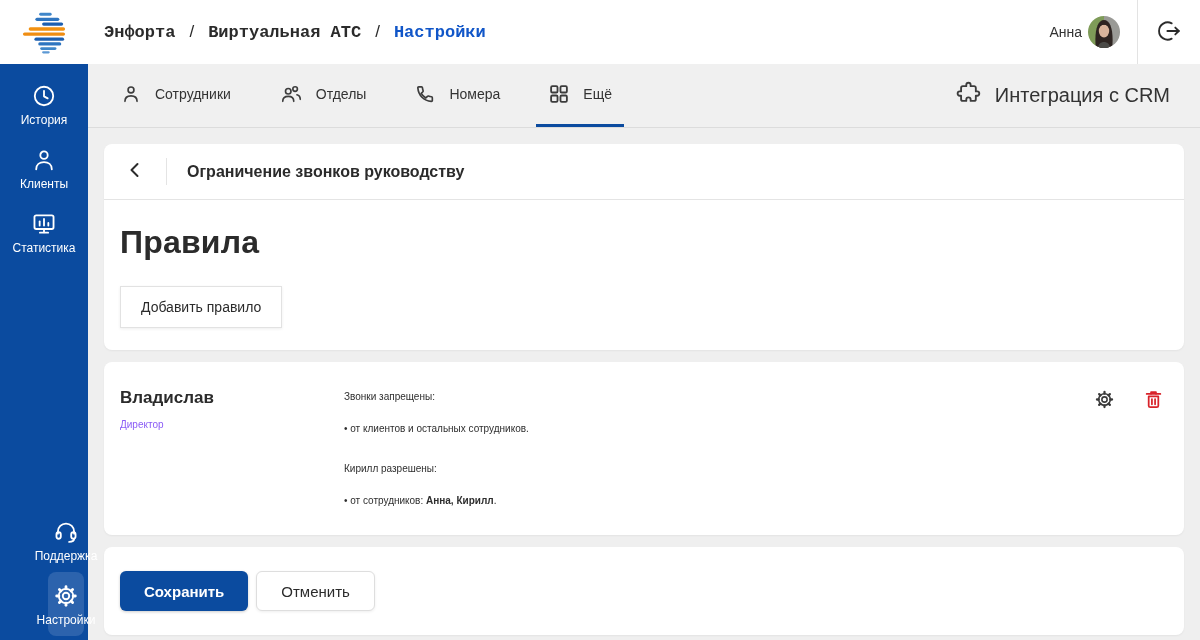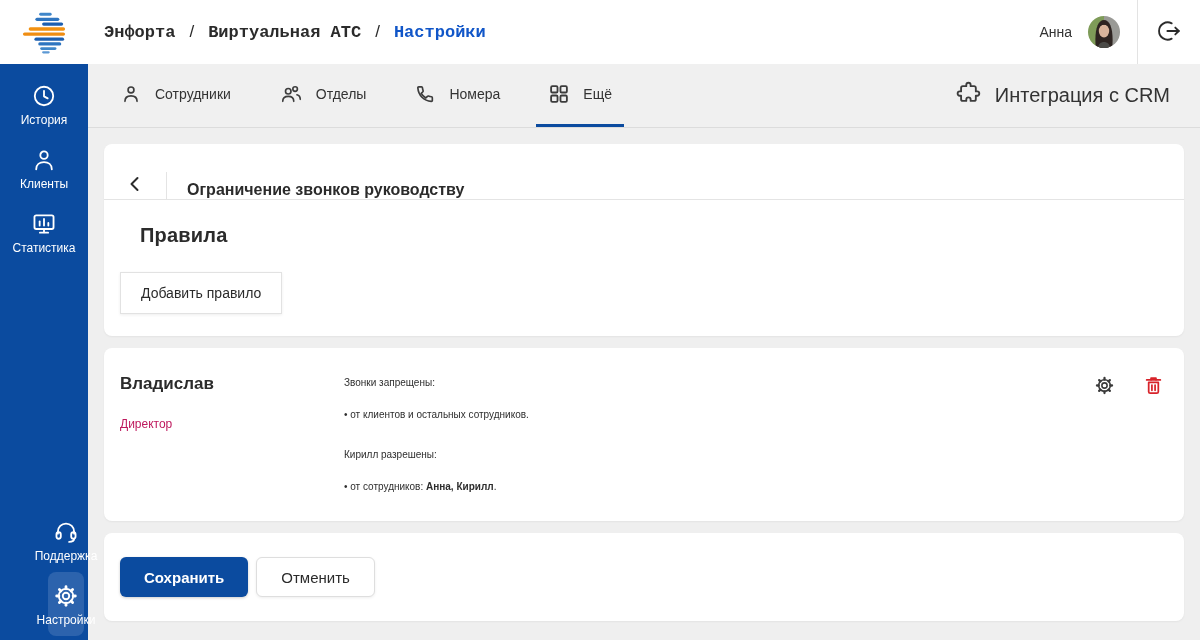--- a/index.html
+++ b/index.html
@@ -20,49 +20,49 @@
   
   .main { flex:1; display:flex; flex-direction:column; min-width:0; }
 
   
   .header { height:64px; background:#ffffff; display:flex; align-items:center; padding-left:16px; flex-shrink:0; }
   .breadcrumb { display:flex; align-items:center; gap:14px; font-size:17px; font-weight:600; color:#2b2b2b; }
   .breadcrumb .sep { color:#2b2b2b; font-weight:400; }
   .breadcrumb .crumb { cursor:pointer;font-family:Liberation Mono, monospace; }
   .breadcrumb .crumb.current { color:#1156c8; }
   .header-right { margin-left:auto; display:flex; align-items:center; height:64px; }
-  .user-name { font-size:14px; color:#333; margin-right:16px; }
+  .user-name { font-size:14px; color:#333; margin-right:6px; }
   .avatar { width:32px; height:32px; border-radius:50%; overflow:hidden; margin-right:17px; flex-shrink:0; }
   .header-divider { width:1px; height:64px; background:#e3e3e3; }
   .logout-btn { width:62px; height:64px; display:flex; align-items:center; justify-content:center; background:none; border:none; cursor:pointer; }
 
   
   .tabbar { height:64px; background:#f0f0f0; border-bottom:1px solid #dcdcdc; display:flex; align-items:stretch; padding-left:20px; flex-shrink:0; }
   .tab { display:flex; align-items:center; gap:13px; padding:0 12px; margin-right:24px; font-size:14px; color:#333; border-bottom:3px solid transparent; cursor:pointer; }
   .tab.active { border-bottom-color:#0b4b9f; }
   .tab svg { display:block; }
   .crm-link { margin-left:auto; display:flex; align-items:center; gap:13px; font-size:20px; color:#333; padding-right:30px; cursor:pointer; }
 
   
   .content { flex:1; padding:16px; overflow:hidden; }
   .card { background:#ffffff; border-radius:8px; box-shadow:0 1px 2px rgba(0,0,0,0.05); }
   .card + .card { margin-top:12px; }
 
-  .card-header { display:flex; align-items:flex-end; height:56px; border-bottom:1px solid #e4e4e4; }
+  .card-header { display:flex; align-items:center; height:56px; border-bottom:1px solid #e4e4e4; }
   .back-btn { width:63px; border:none; background:none; border-right:1px solid #e4e4e4; display:flex; align-items:center; justify-content:center; cursor:pointer; border-radius:8px 0 0 0; }
   .card-title { display:flex; align-items:center; padding-left:20px; font-size:16px; font-weight:700; color:#2b2b2b; }
   .card-body { padding:24px 16px 22px 16px; }
-  .section-title { font-size:20px; font-weight:600; color:#2b2b2b; letter-spacing:0.2px;margin-left:20px; }
+  .section-title { font-size:32px; font-weight:600; color:#2b2b2b; letter-spacing:0.2px; }
   .add-rule-btn { margin-top:25px; background:#ffffff; border:1px solid #e2e2e2; border-radius:0; padding:12px 20px; font-size:14px; color:#2b2b2b; cursor:pointer; box-shadow:0 1px 3px rgba(0,0,0,0.07); font-family:inherit; }
 
   
   .rule-card { display:flex; padding:26px 20px 26px 16px; }
   .rule-left { width:224px; flex-shrink:0; }
   .rule-name { font-size:17px; font-weight:700; color:#2b2b2b; }
-  .rule-role { margin-top:23px; font-size:12px; color:#be185d; }
+  .rule-role { margin-top:11px; font-size:10px; color:#8b5cf6; }
   .rule-mid { flex:1; font-size:10px; color:#2e2e2e; }
   .rule-mid p { line-height:17px; }
   .rule-mid p.gap-s { margin-top:15px; }
   .rule-mid p.gap-l { margin-top:23px; }
   .rule-mid .bold { font-weight:700; }
   .rule-actions { display:flex; align-items:flex-start; gap:28px; margin-left:auto; padding-top:1px; }
   .icon-btn { background:none; border:none; cursor:pointer; padding:0; line-height:0; }
 
   
   .actions-card { padding:24px 16px; display:flex; gap:8px; }

